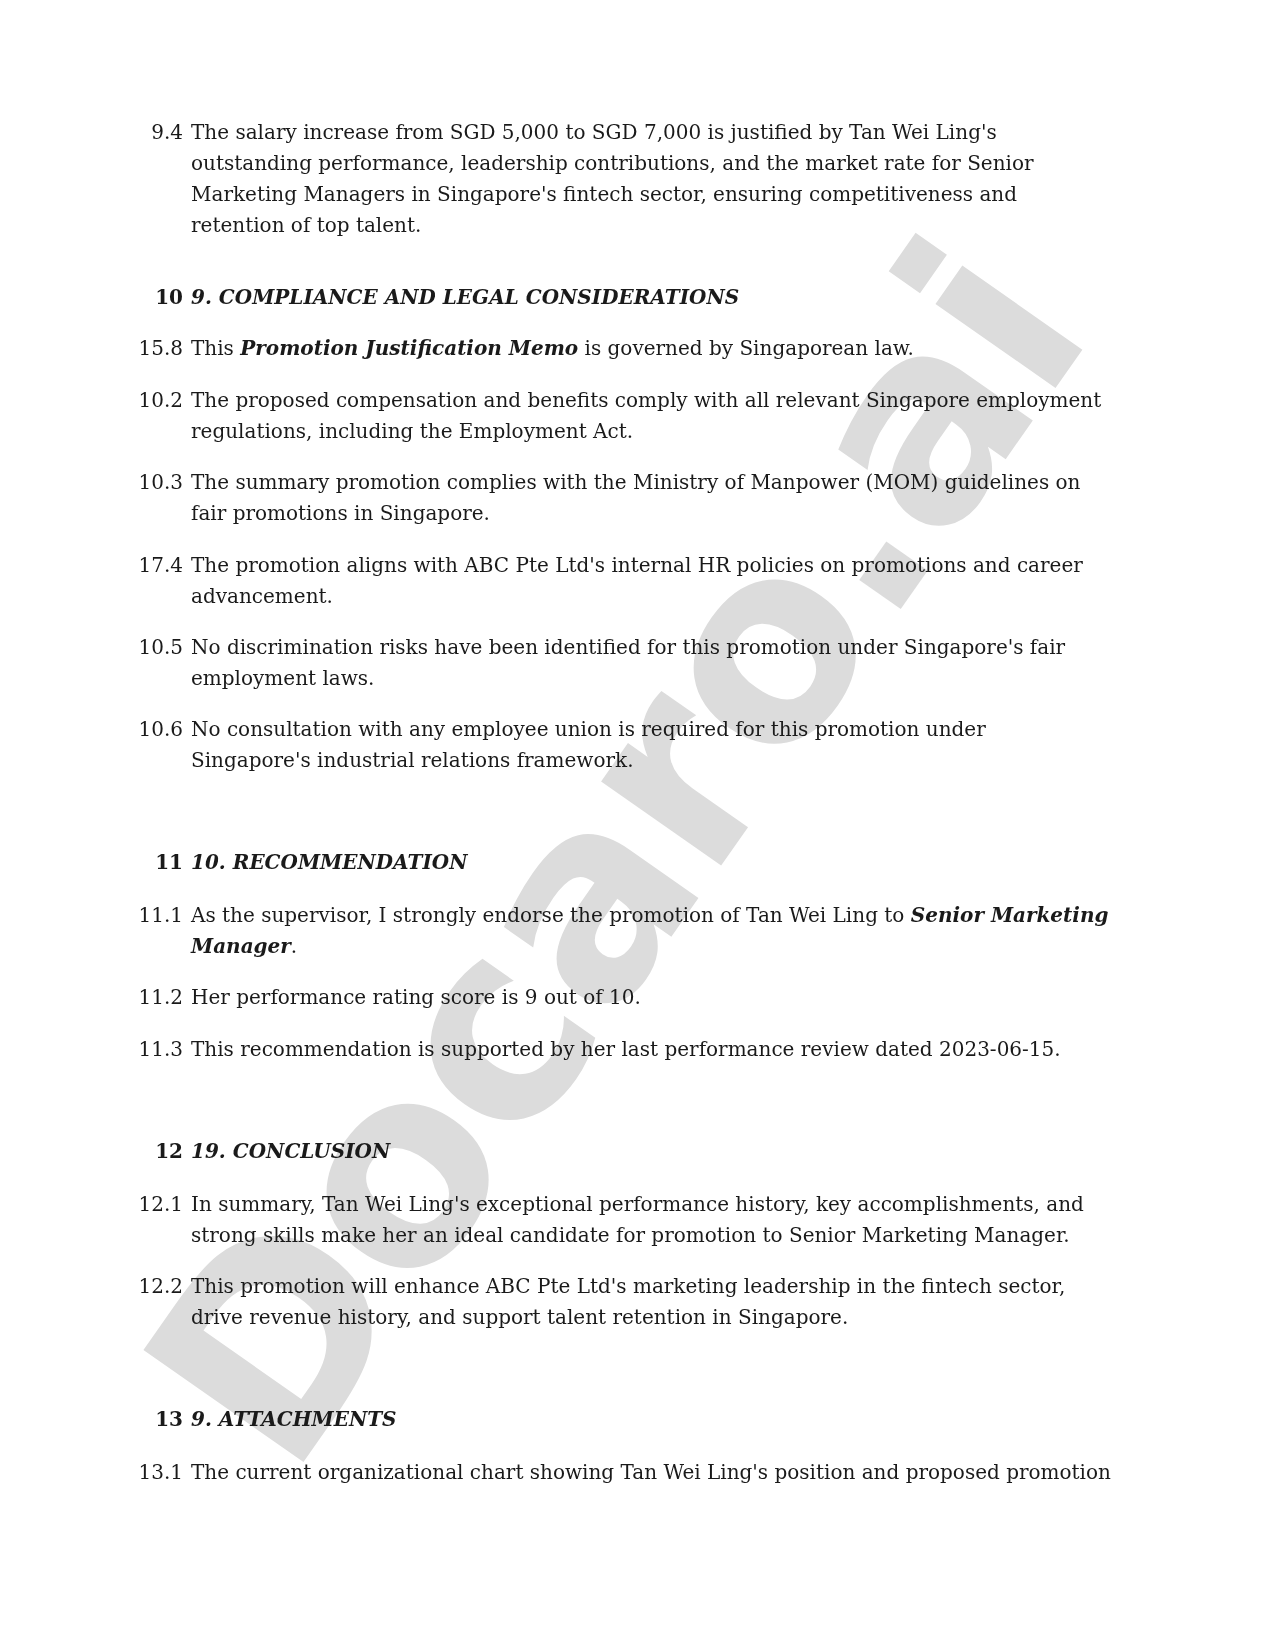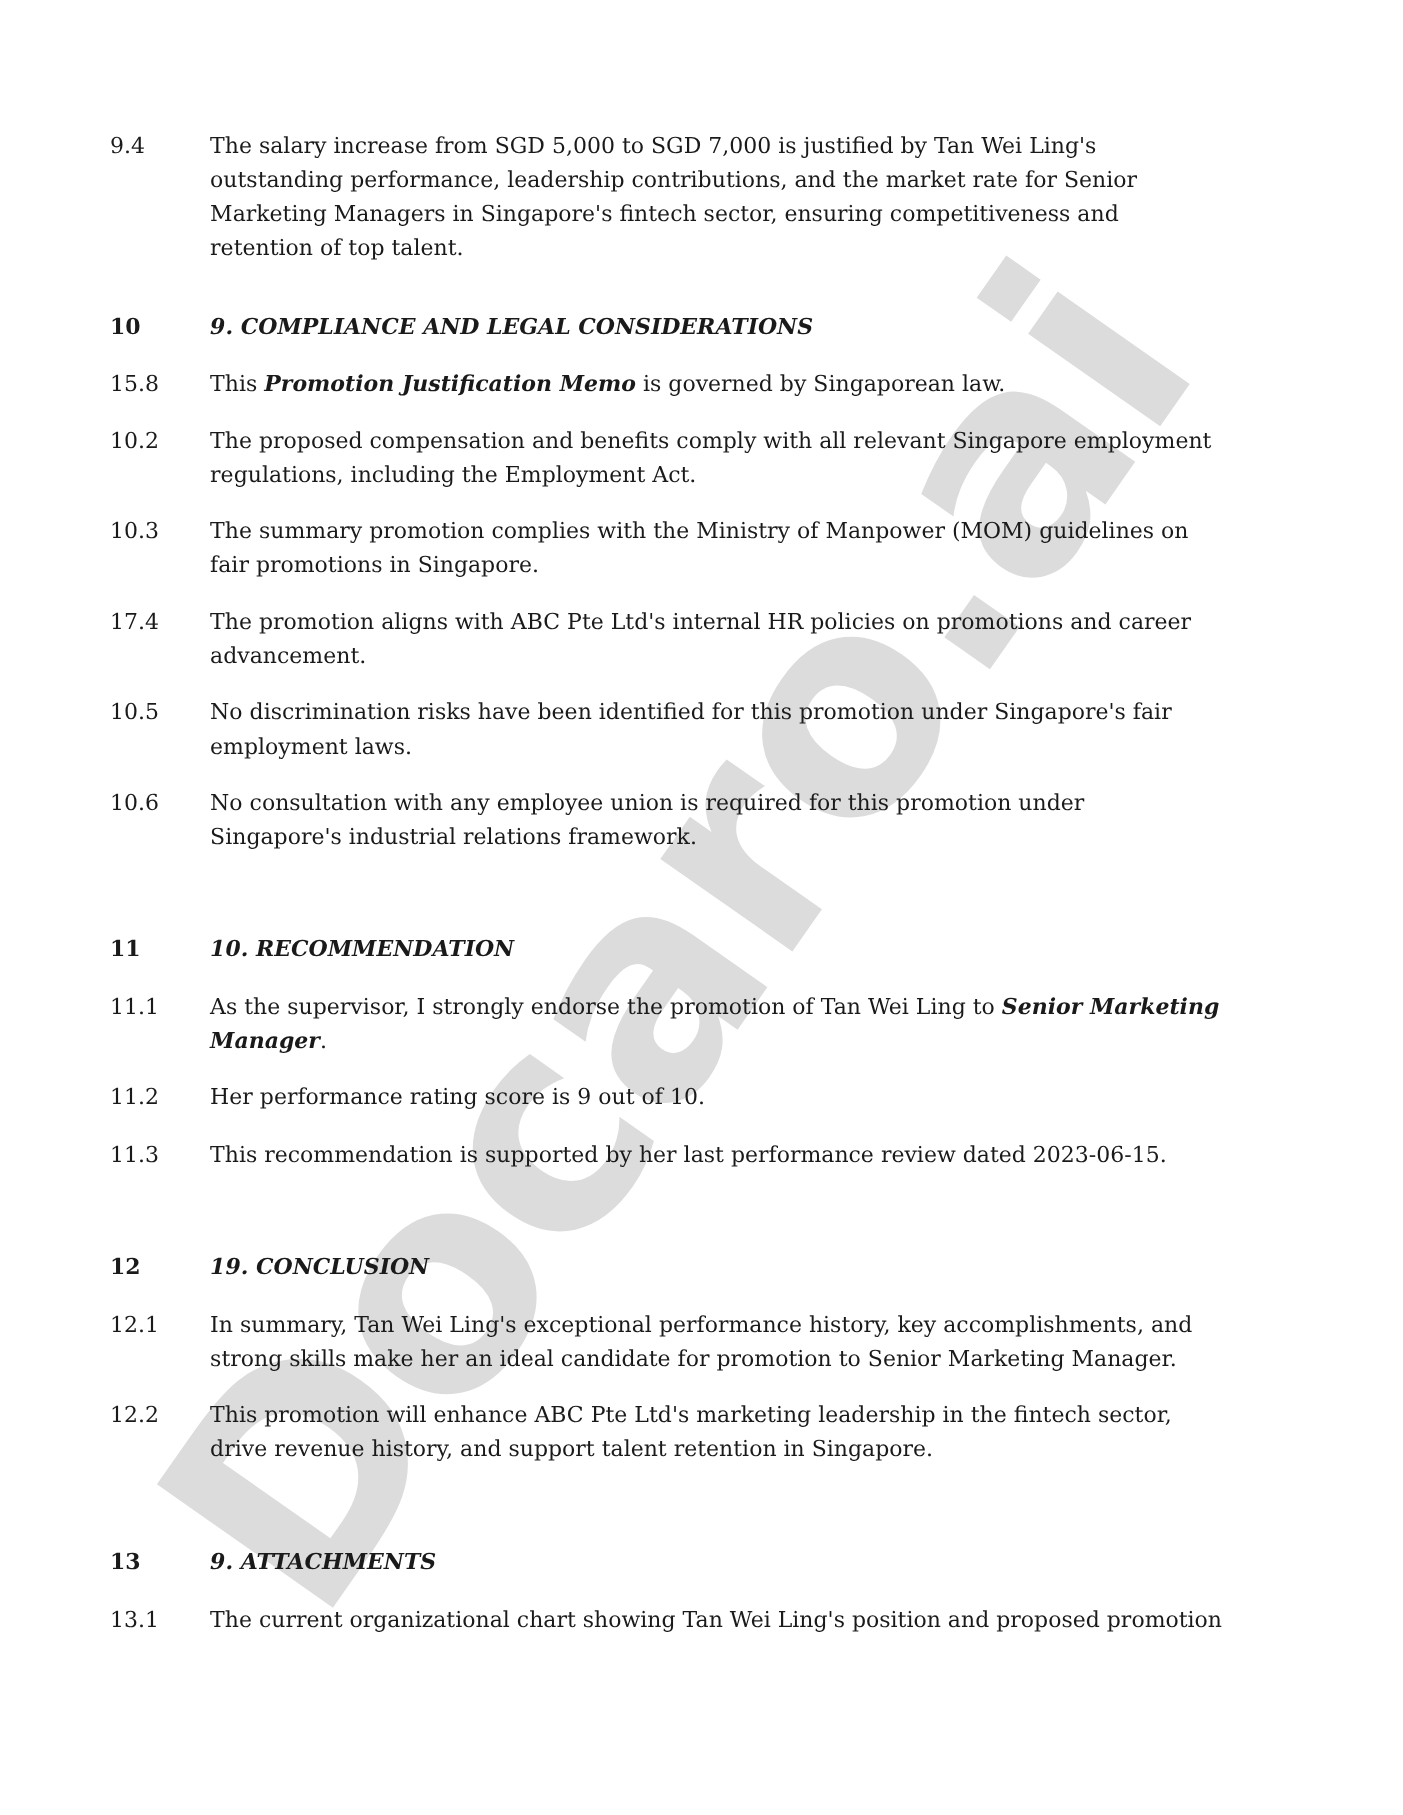--- a/index.html
+++ b/index.html
@@ -47,20 +47,21 @@
     position: absolute;
     left: 0;
     width: 1275px;
     font-size: 20px;
     line-height: 31px;
   }
   .num {
     position: absolute;
     left: 100px;
     width: 83px;
+    text-align: right;
   }
   .txt {
     position: absolute;
     left: 191px;
     width: 920px;
   }
   .heading .num, .heading .txt {
     font-weight: bold;
   }
   b { font-weight: bold; font-style: italic; }

